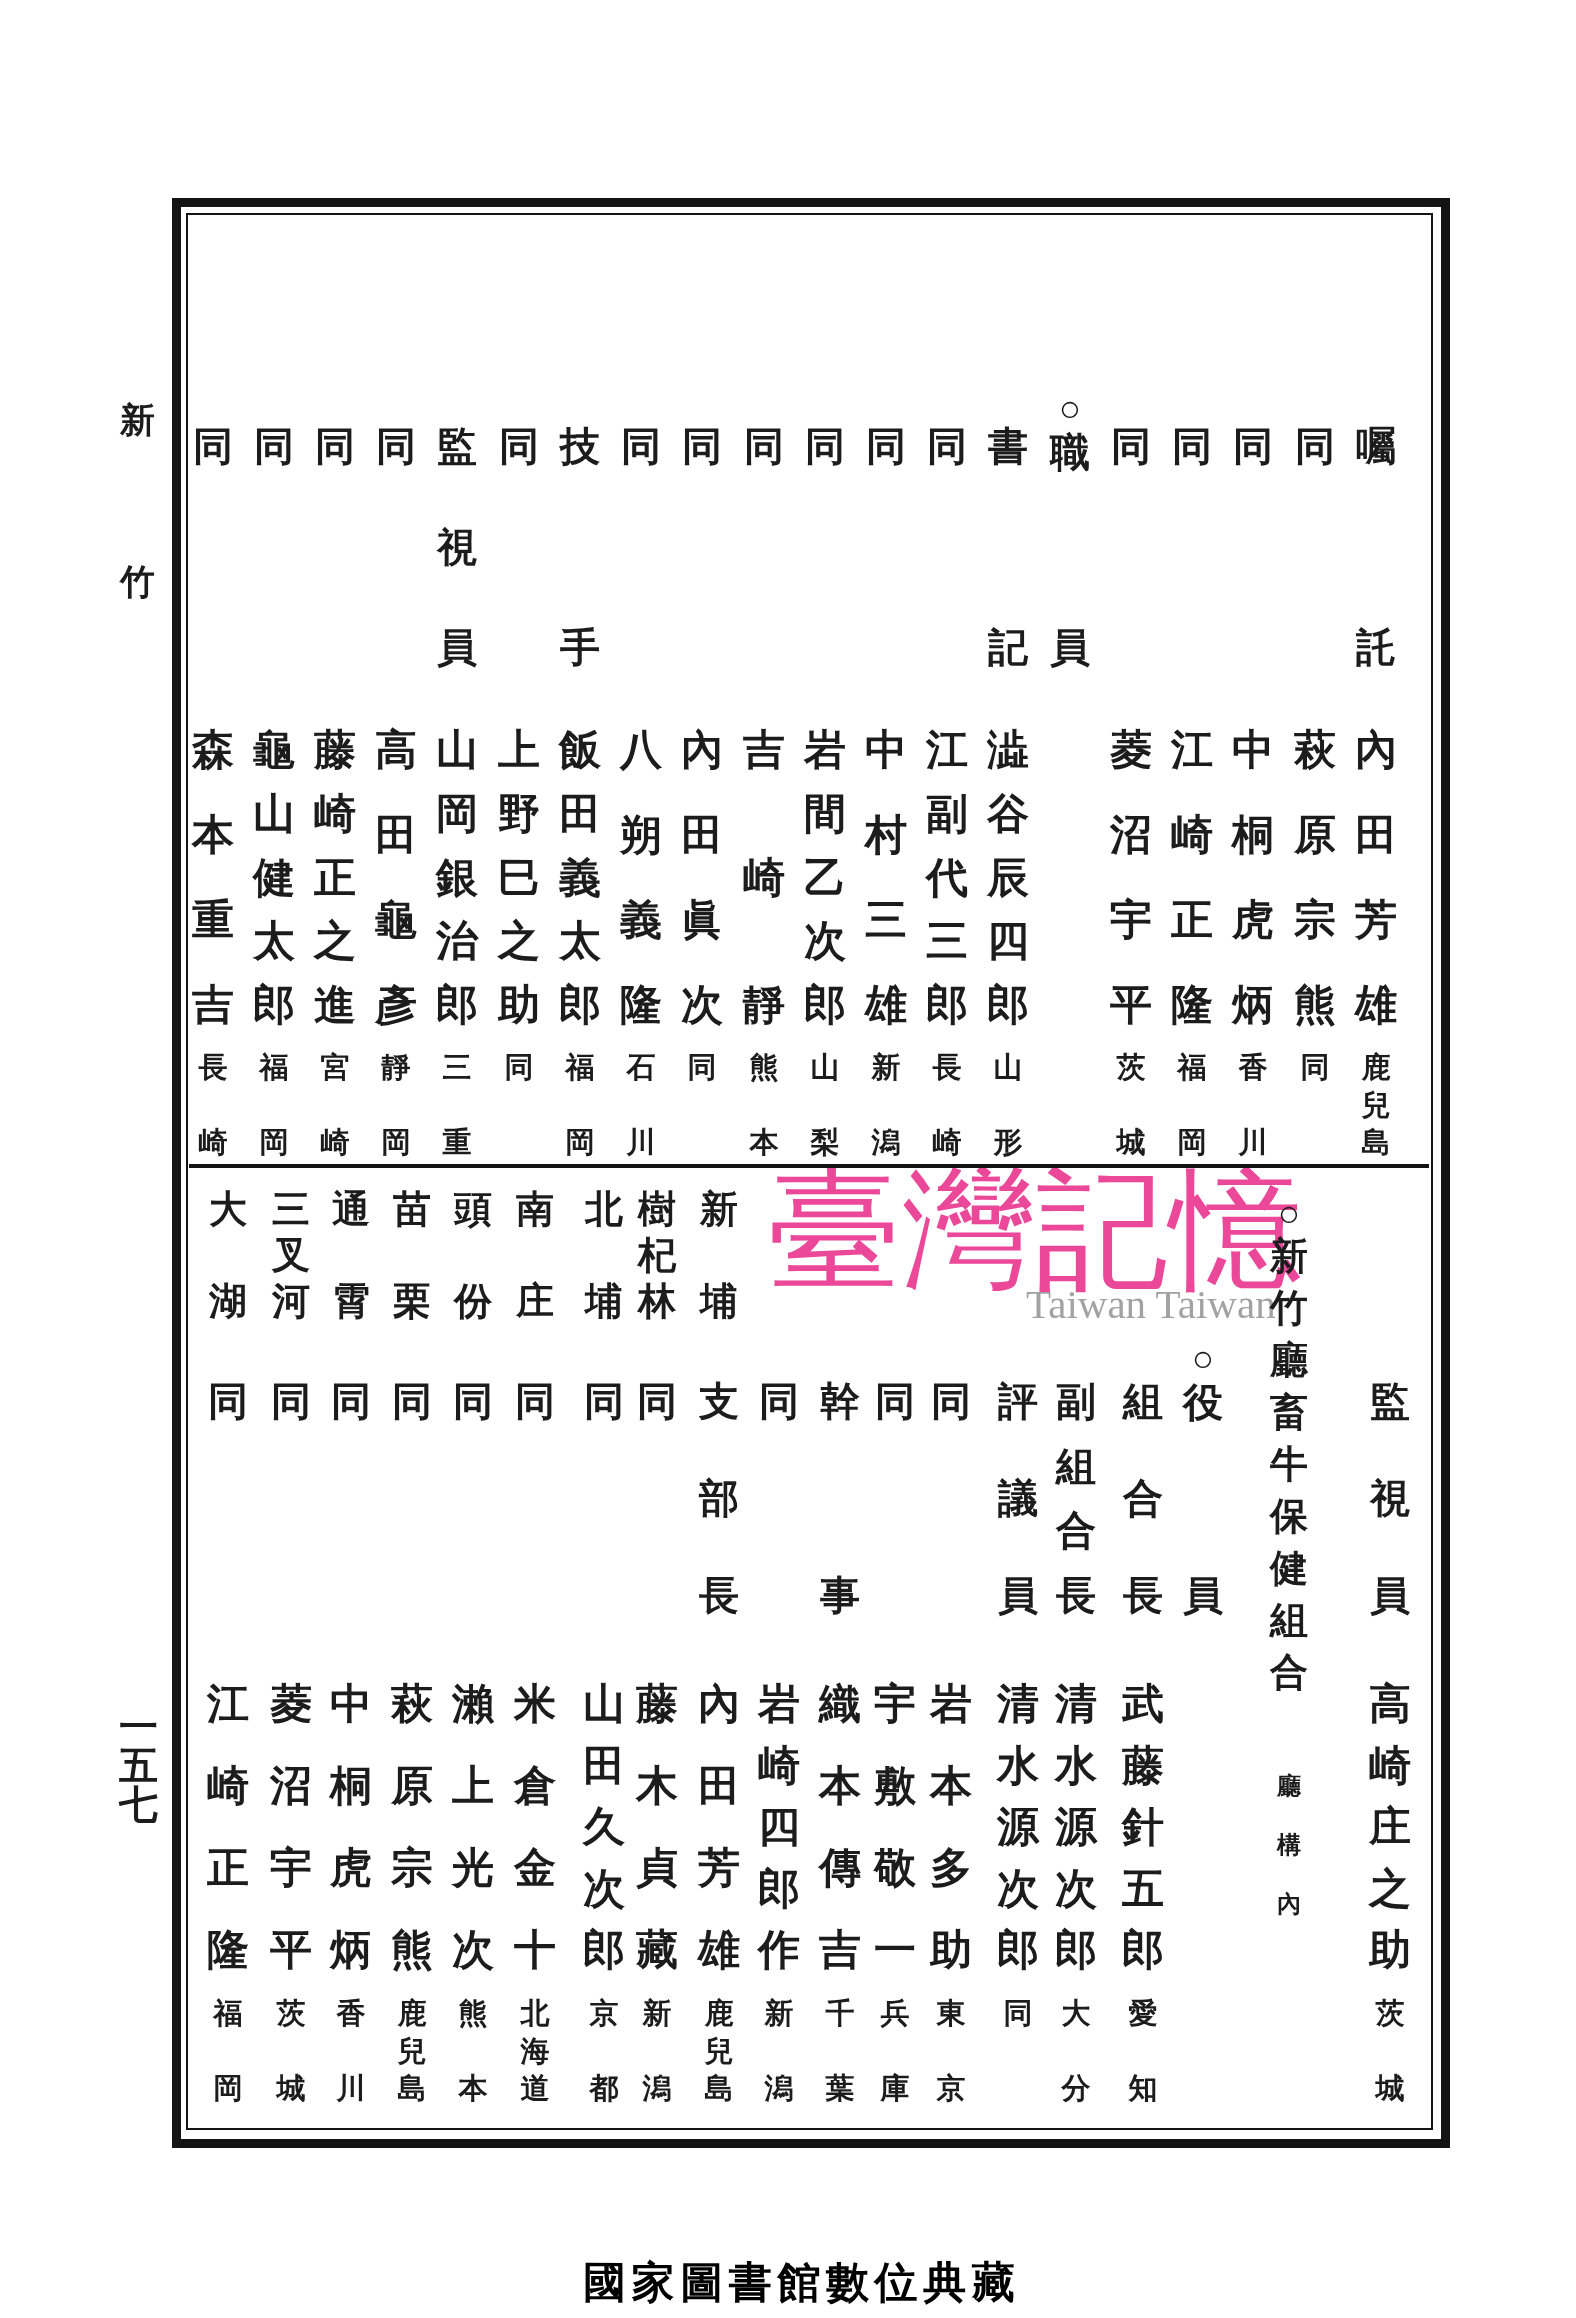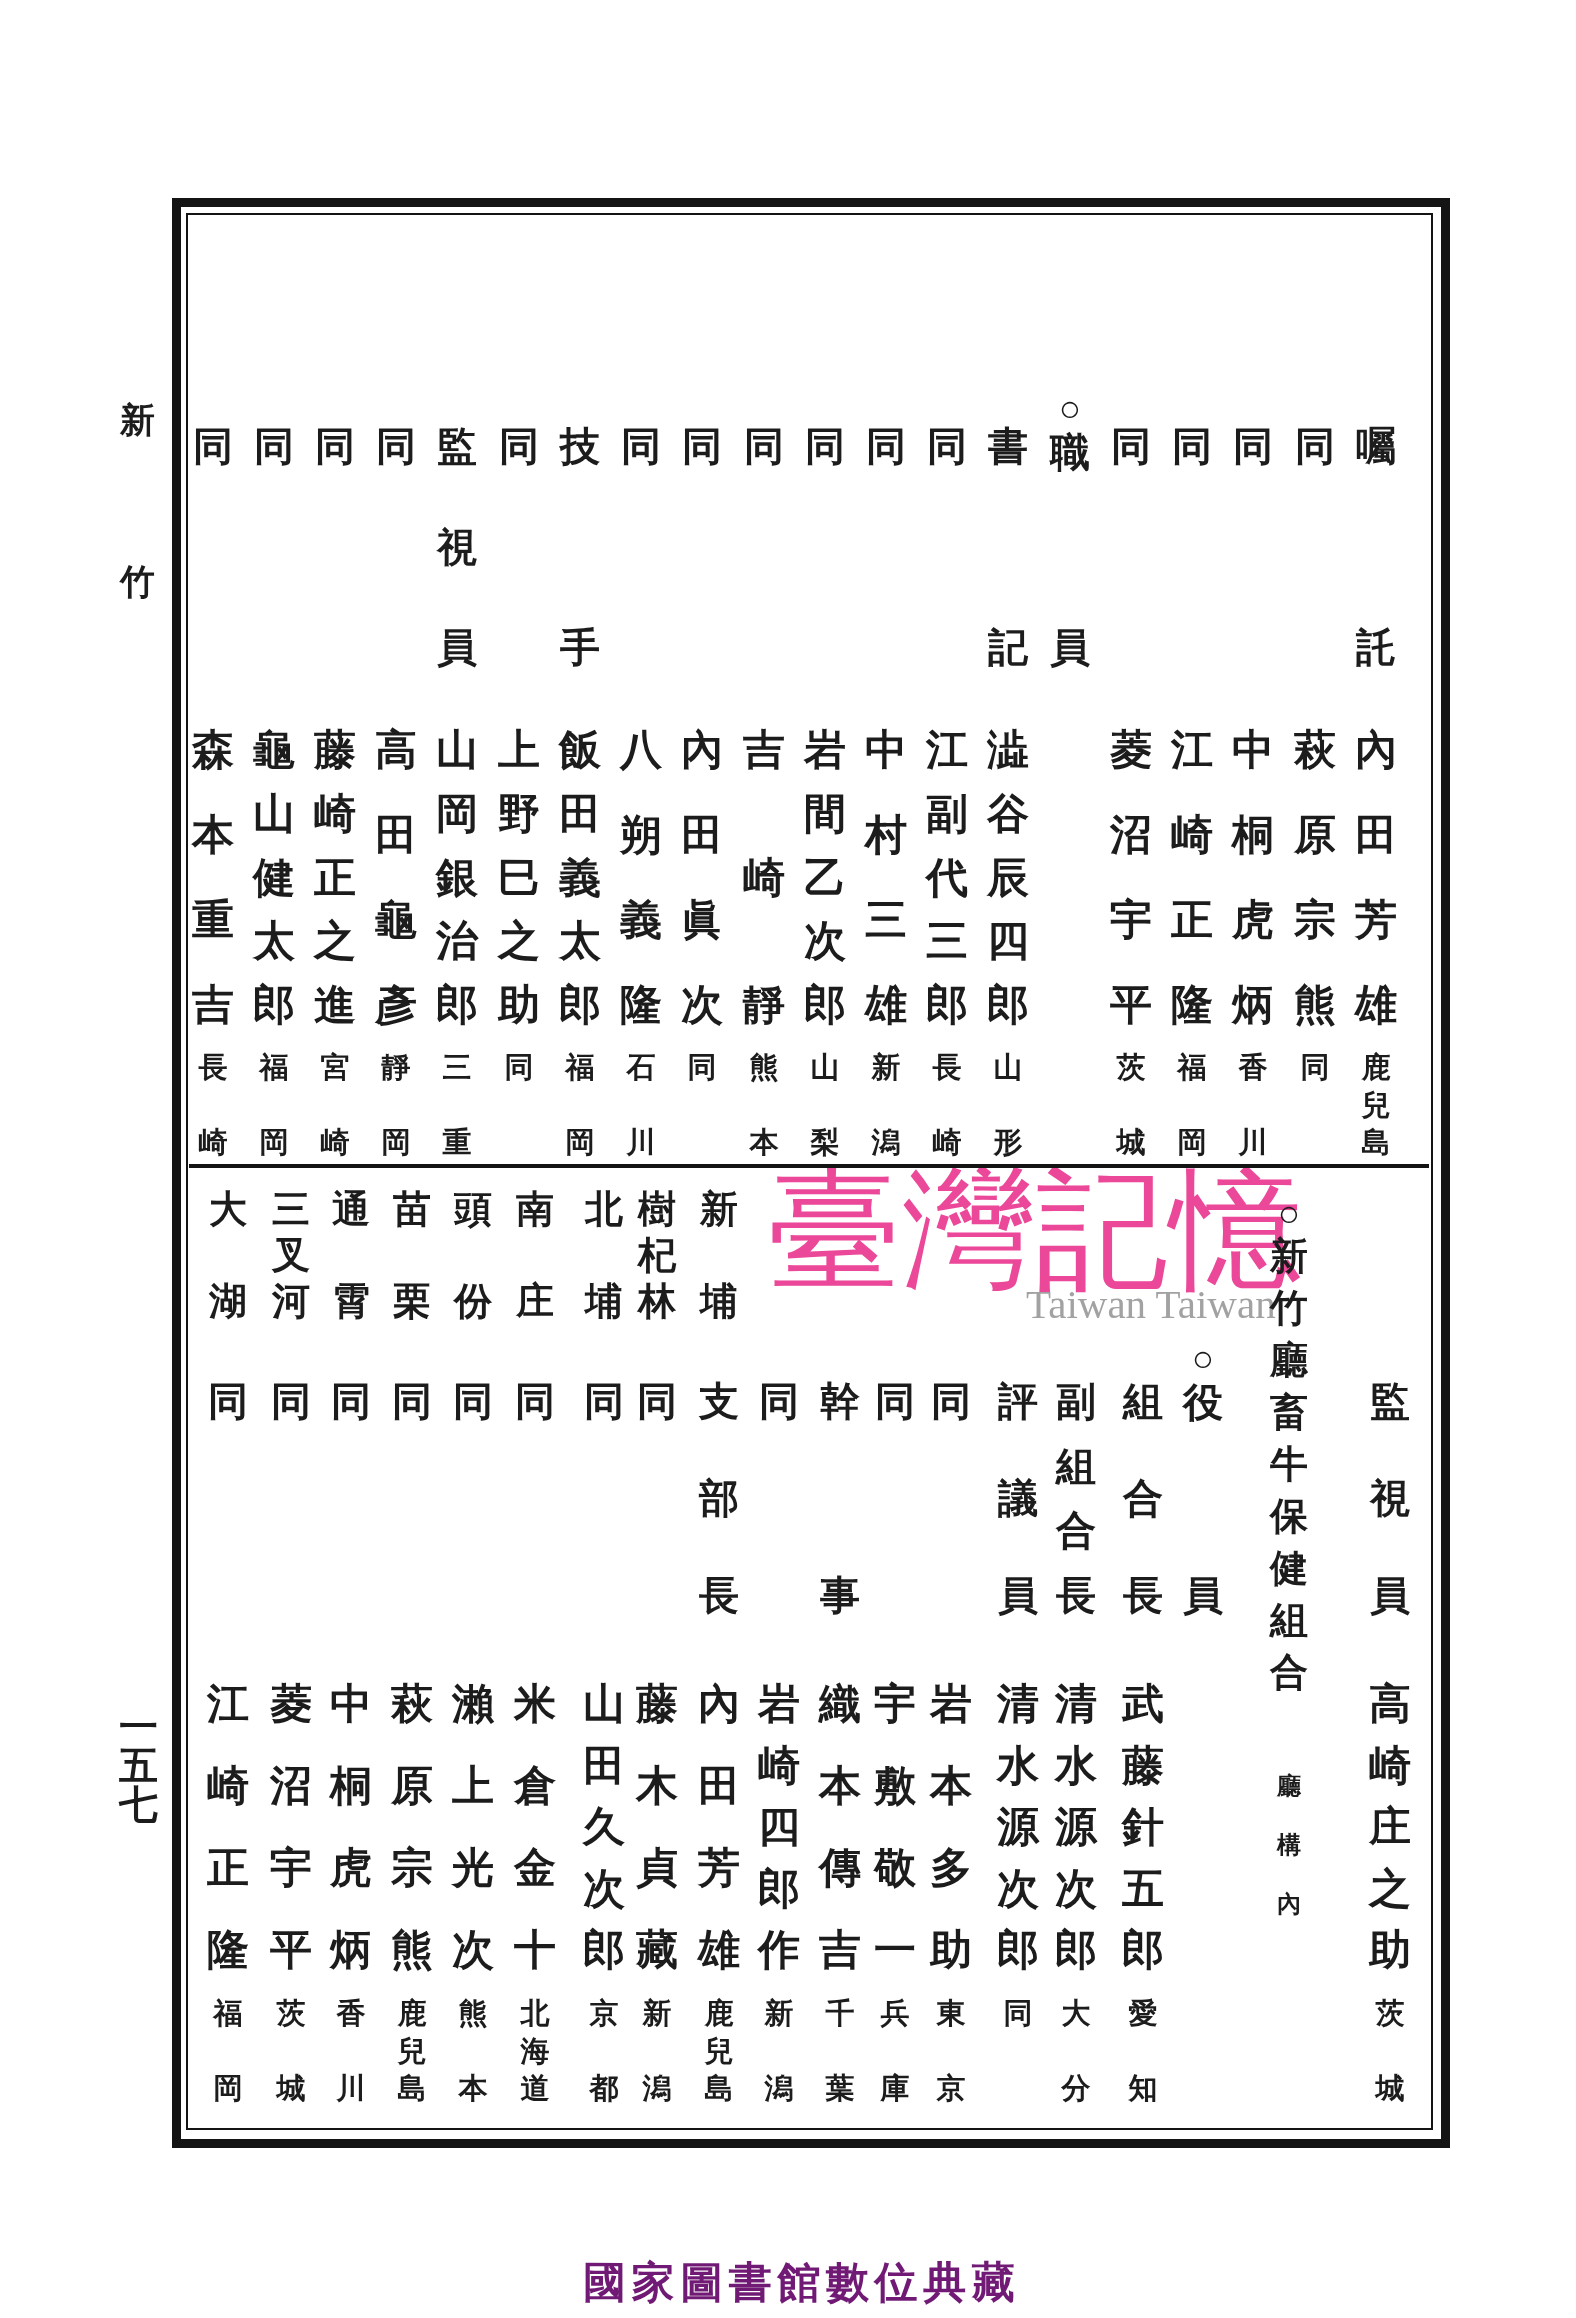--- a/index.html
+++ b/index.html
@@ -54,21 +54,21 @@
     position:absolute;left:768px;top:1165px;width:557px;
     font-size:132px;line-height:1;letter-spacing:1.9px;color:#ec4899;
     font-weight:400;white-space:nowrap;
   }
   .watermark-latin{
     position:absolute;left:1026px;top:1284px;
     font-size:41px;line-height:1;color:#a2a2a2;font-weight:400;white-space:nowrap;
   }
   .caption{
     position:absolute;left:583px;top:2254px;
-    font-size:43px;letter-spacing:5.6px;color:#701a75;font-weight:700;white-space:nowrap;
+    font-size:43px;letter-spacing:5.6px;color:#000000;font-weight:700;white-space:nowrap;
   }
 </style>
 </head>
 <body>
 
 <div>
   <div class="watermark-cjk">臺灣記憶</div>
   <div class="watermark-latin">Taiwan Taiwan</div>
 
   <div class="frame-outer"></div>

